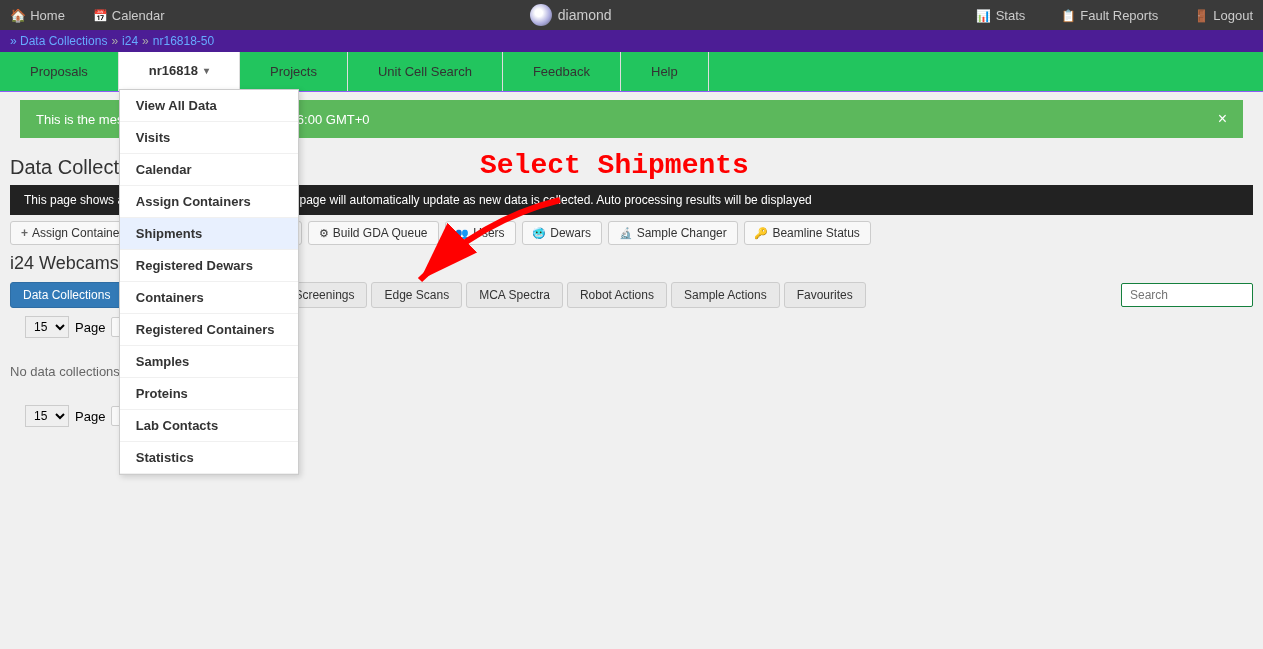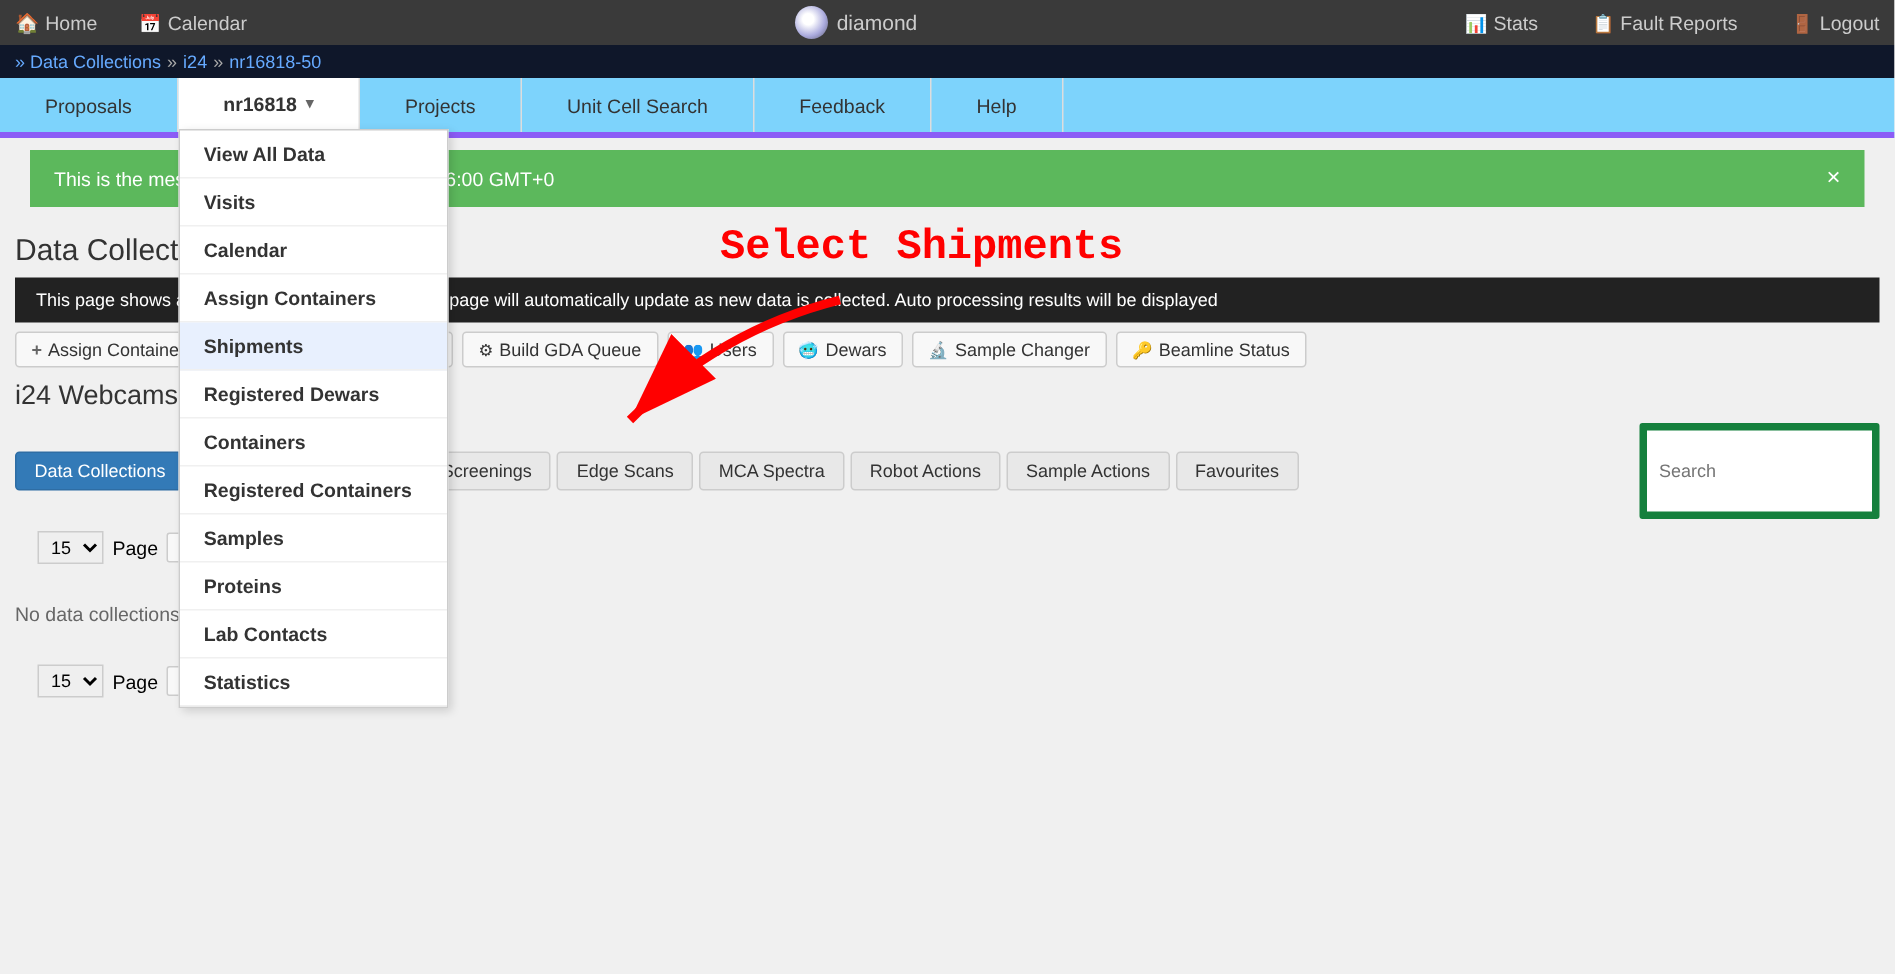--- a/index.html
+++ b/index.html
@@ -35,35 +35,35 @@
     }
     .diamond-logo {
       width: 22px; height: 22px;
       border-radius: 50%;
       background: radial-gradient(circle at 40% 40%, #fff 20%, #aad 60%, #556 100%);
       display: inline-block;
     }
 
     
     .breadcrumb {
-      background: #0f172a;
+      background: #4c1d95;
       color: #6af;
       padding: 4px 10px;
       font-size: 12px;
       display: flex;
       gap: 4px;
       align-items: center;
     }
     .breadcrumb a { color: #6af; text-decoration: none; }
     .breadcrumb .sep { color: #aaa; }
 
     
     .main-tabs {
-      background: #7dd3fc;
-      border-bottom: 4px solid #8b5cf6;
+      background: #22c55e;
+      border-bottom: 1px solid #8b5cf6;
       display: flex;
       height: 40px;
     }
     .main-tab {
       padding: 0 30px;
       display: flex;
       align-items: center;
       cursor: pointer;
       border-right: 1px solid #ddd;
       font-size: 13px;
@@ -170,24 +170,24 @@
       background: #e8e8e8;
       border: 1px solid #ccc;
       border-radius: 3px;
       cursor: pointer;
       font-size: 12px;
       color: #333;
     }
     .sub-tab.active { background: #337ab7; color: #fff; border-color: #2e6da4; }
 
     .search-box {
-      border: 5px solid #15803d;
-      padding: 20px 8px;
-      font-size: 12px;
-      width: 160px;
+      border: 1px solid #15803d;
+      padding: 4px 8px;
+      font-size: 12px;
+      width: 132px;
       border-radius: 2px;
     }
 
     
     .pagination-row {
       display: flex;
       align-items: center;
       gap: 6px;
       margin: 6px 15px;
     }

